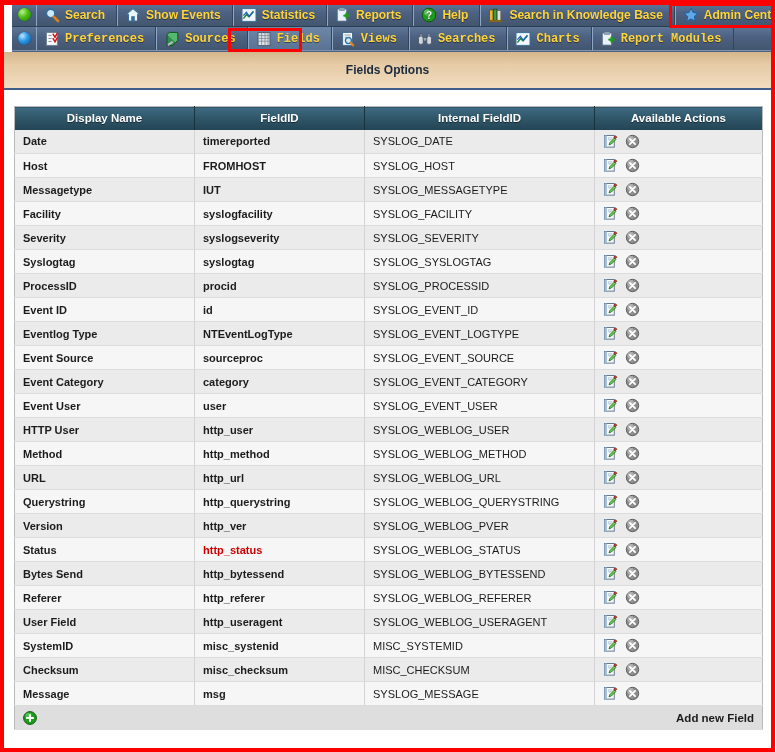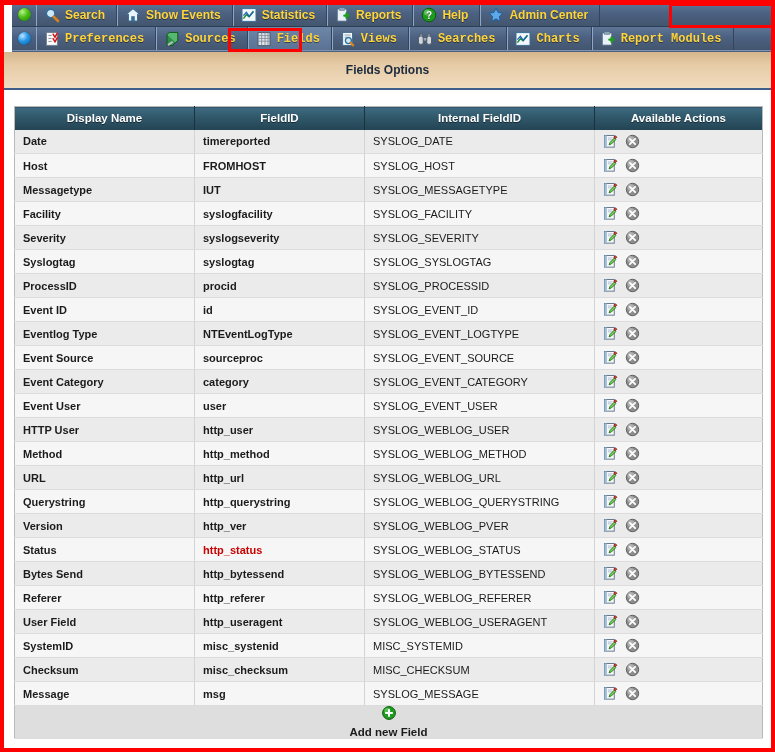--- a/index.html
+++ b/index.html
@@ -161,24 +161,23 @@
 
   
   .addrow td {
     background: #dedede !important;
     height: 26px;
     text-align: center;
     border-right: none;
     border-bottom: none;
   }
   .addbar {
-    display: flex; align-items: center; justify-content: space-between; gap: 6px;
+    display: flex; align-items: center; justify-content: space-between; gap: 20px;
     font-size: 11.5px; font-weight: bold; color: #1b1b1b;
     cursor: pointer;
-    flex-direction: column;
   }
 
   .colw1 { width: 180px; }
   .colw2 { width: 170px; }
   .colw3 { width: 230px; }
   .colw4 { width: 168px; }
 </style>
 </head>
 <body>
 
@@ -229,20 +228,31 @@
         </div>
         <div class="navitem">
           <span class="navicon">
             <svg width="16" height="16" viewBox="0 0 16 16">
               <circle cx="8" cy="8" r="6.8" fill="#1f9b1f" stroke="#0c5b0c" stroke-width="1"></circle>
               <circle cx="6" cy="5.4" r="3" fill="#9ae89a" opacity=".5"></circle>
               <text x="8" y="11.6" font-size="10" font-weight="bold" text-anchor="middle" fill="#ffffff" font-family="Liberation Sans, sans-serif">?</text>
             </svg>
           </span>
           <span class="lbl">Help</span>
+        </div>
+        <div class="navitem">
+          <span class="navicon">
+            <svg width="16" height="16" viewBox="0 0 16 16">
+              <rect x="1.6" y="3" width="3.4" height="10.4" fill="#e8b832" stroke="#6b4c0d" stroke-width=".8"></rect>
+              <rect x="5.4" y="2.2" width="3.4" height="11.2" fill="#3f9b3f" stroke="#18500f" stroke-width=".8"></rect>
+              <rect x="9.2" y="3.6" width="3.6" height="9.8" fill="#e0e0e0" stroke="#666" stroke-width=".8"></rect>
+              <rect x="1" y="13.2" width="13" height="1.6" fill="#b88b22" stroke="#6b4c0d" stroke-width=".6"></rect>
+            </svg>
+          </span>
+          <span class="lbl">Search in Knowledge Base</span>
         </div>
         <div class="navitem">
           <span class="navicon">
             <svg width="16" height="16" viewBox="0 0 16 16">
               <path d="M8 1.2l2.1 4.3 4.7.7-3.4 3.3.8 4.7L8 11.9l-4.2 2.3.8-4.7L1.2 6.2l4.7-.7z" fill="#5ea8e8" stroke="#1d5f9e" stroke-width="1"></path>
             </svg>
           </span>
           <span class="lbl">Admin Center</span>
         </div>
       </div>

